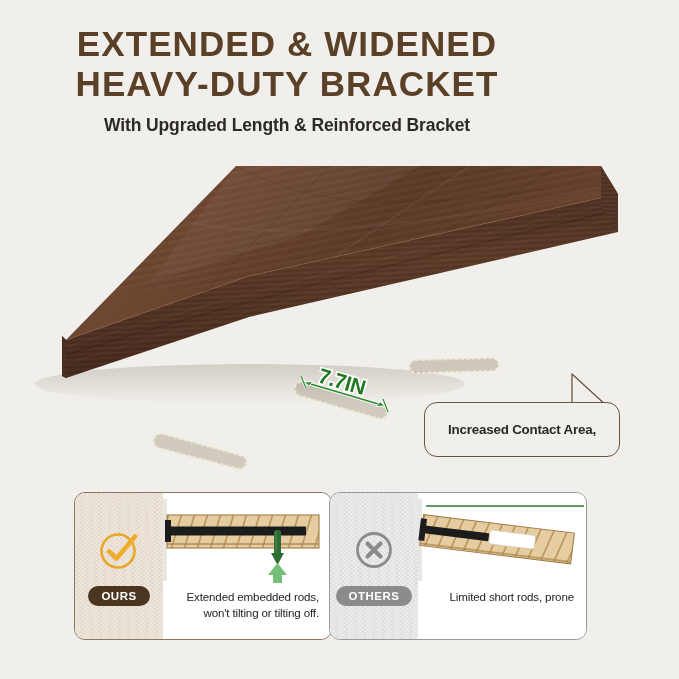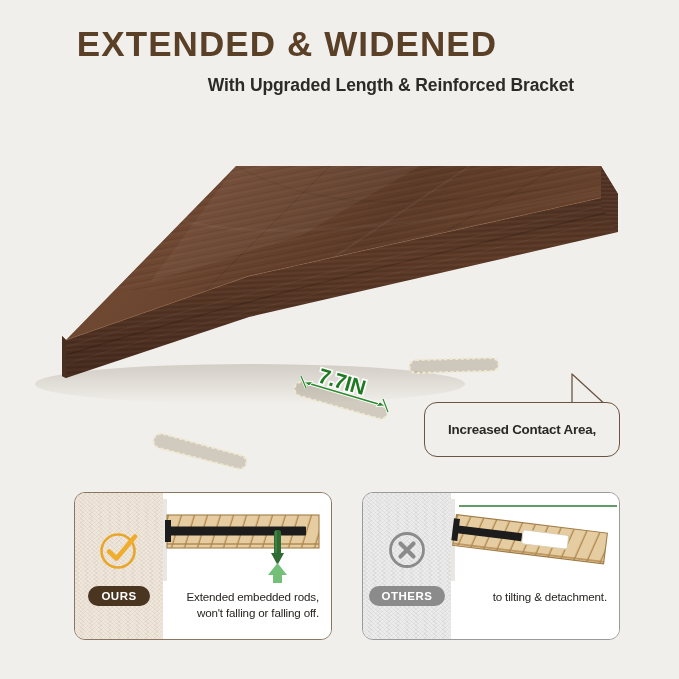--- a/index.html
+++ b/index.html
@@ -22,21 +22,20 @@
     letter-spacing:1.1px;
     color:#5b4028;
     font-family:"Liberation Sans", sans-serif;
   }
   .hdr .sub{
     margin-top:11px;
     font-size:17.5px;
     font-weight:bold;
     letter-spacing:-0.1px;
     color:#2c2a27;
-    text-align:right;
   }
 
   
   .scene{position:absolute;left:0;top:150px;width:679px;height:320px;}
   .scene svg{display:block;}
 
   
   .callout{
     position:absolute;left:424px;top:402px;width:196px;height:55px;
     border:1.3px solid #6b5542;border-radius:13px;
@@ -51,21 +50,21 @@
   .tail{position:absolute;left:546px;top:369px;width:70px;height:40px;}
 
   
   .cards{position:absolute;left:0;top:492px;width:679px;height:150px;}
   .card{
     position:absolute;top:0;width:258px;height:148px;
     border:1.1px solid #8a7560;border-radius:11px;
     overflow:hidden;box-sizing:border-box;background:#fff;
   }
   .card.ours{left:74px;}
-  .card.others{left:362px;border-color:#9a9a9a;}
+  .card.others{left:329px;border-color:#9a9a9a;}
 
   .panel-left{
     position:absolute;left:0;top:0;width:88px;height:100%;
     display:flex;flex-direction:column;align-items:center;justify-content:center;
   }
   .ours .panel-left{
     background:
       repeating-linear-gradient(42deg, rgba(170,150,125,.13) 0 1px, rgba(0,0,0,0) 1px 3px),
       repeating-linear-gradient(-42deg, rgba(170,150,125,.10) 0 1px, rgba(0,0,0,0) 1px 3px),
       #efe7dc;
@@ -93,20 +92,21 @@
   }
 </style>
 </head>
 <body>
 
 <div id="stage">
 
   <div class="hdr">
     <h1>
       <span>EXTENDED &amp; WIDENED</span><br>
+      <span>HEAVY-DUTY BRACKET</span>
     </h1>
     <div class="sub">With Upgraded Length &amp; Reinforced Bracket</div>
   </div>
 
   <div class="scene">
     <svg width="679" height="320" viewBox="0 0 679 320">
       <defs>
         <linearGradient id="topFace" x1="0" y1="0" x2="0.25" y2="1">
           <stop offset="0%" stop-color="#6d4631"></stop>
           <stop offset="45%" stop-color="#63402c"></stop>
@@ -270,21 +270,21 @@
             <path d="M108,60 L121,60 L114.5,72 Z" fill="#2f6b32"></path>
             <path d="M113,38 L113,60" stroke="#57a05a" stroke-width="1.2" opacity="0.7"></path>
           </g>
 
           <g>
             <path d="M114.5,70 L124,82 L119,82 L119,90 L110,90 L110,82 L105,82 Z" fill="#74c078"></path>
           </g>
         </svg>
         <div class="cap">
           <div>Extended embedded rods,</div>
-          <div>won't falling or falling off.</div>
+          <div>won't tilting or tilting off.</div>
         </div>
       </div>
     </div>
 
     <div class="card others">
       <div class="panel-left">
         <div class="mark">
           <svg viewBox="0 0 46 46" width="46" height="46">
             <circle cx="23" cy="23" r="16.5" fill="none" stroke="#8b8b8b" stroke-width="2.8"></circle>
             <path d="M16.5,16.5 L29.5,29.5 M29.5,16.5 L16.5,29.5" stroke="#8b8b8b" stroke-width="4.2" stroke-linecap="round"></path>
@@ -310,19 +310,19 @@
           <g transform="rotate(7 8 34)">
             <rect x="4" y="22" width="152" height="31" fill="url(#hatchOthers)" stroke="#a07c46" stroke-width="1.1"></rect>
 
             <rect x="2" y="26" width="6" height="22" fill="#1c1c1c"></rect>
             <rect x="6" y="32.5" width="66" height="8" rx="1" fill="#1c1c1c"></rect>
 
             <rect x="72" y="29" width="46" height="14" rx="2" fill="#ffffff" stroke="#d9cdaf" stroke-width="1"></rect>
           </g>
         </svg>
         <div class="cap">
-          <div>to tilting &amp; detachment.</div>
+          <div>Limited short rods, prone</div>
         </div>
       </div>
     </div>
 
   </div>
 </div>
 
 </body></html>

